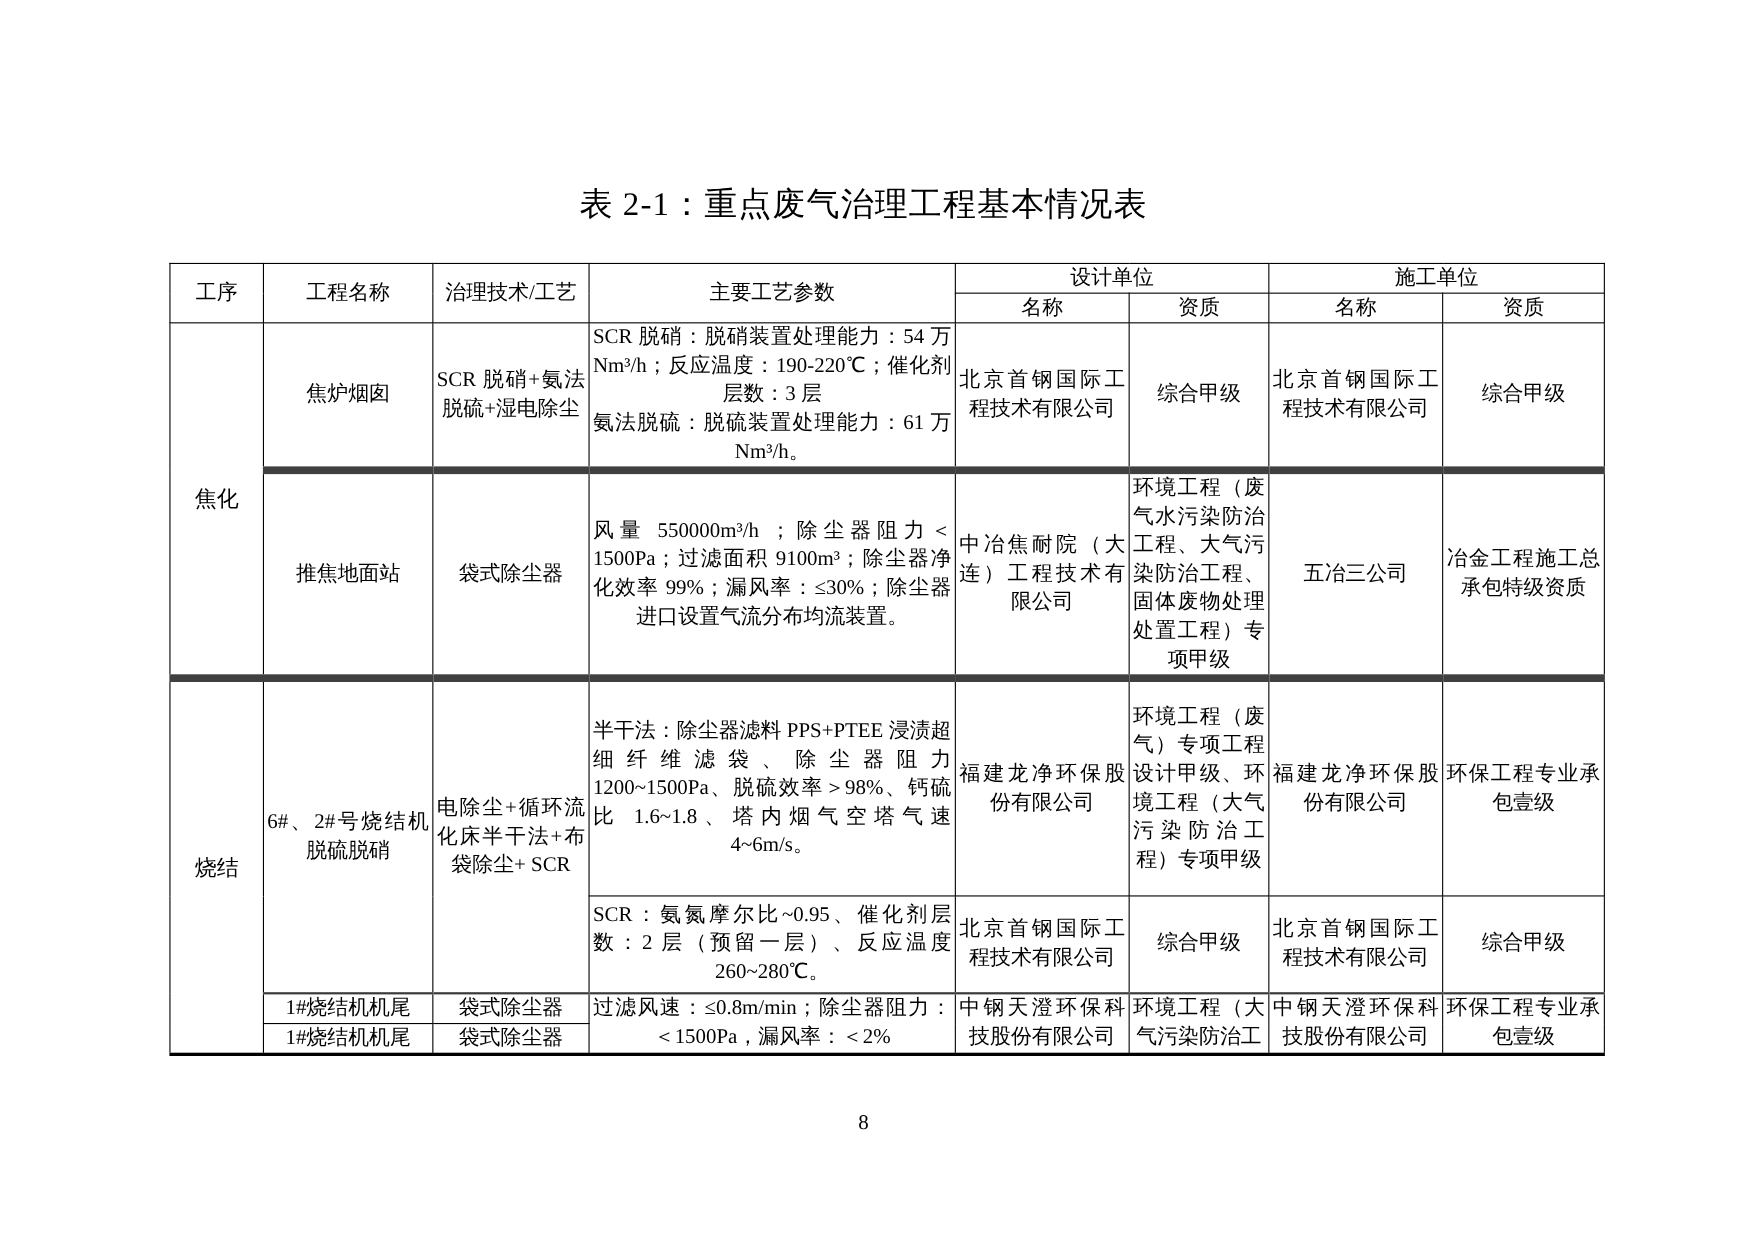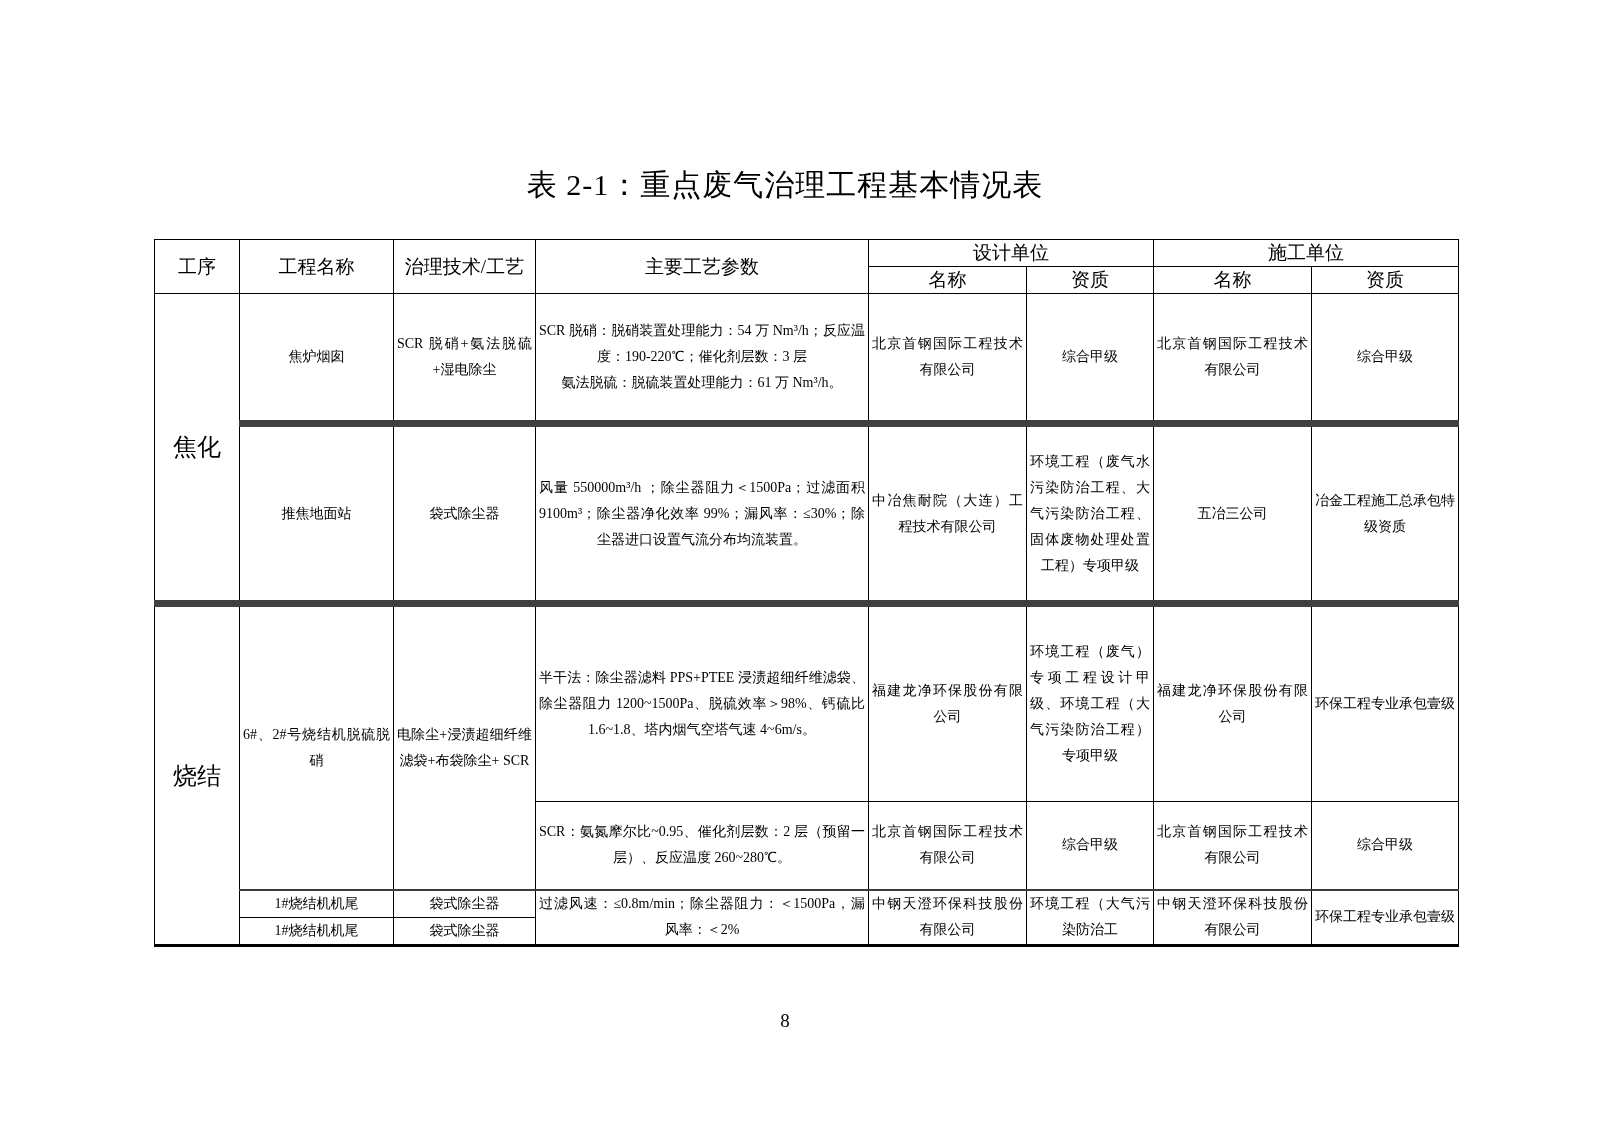--- a/index.html
+++ b/index.html
@@ -19,42 +19,42 @@
 
   table.main {
     position:absolute; top:239px; left:133px; width:1304px;
     border-collapse:collapse; table-layout:fixed;
     border:1px solid #000;
     border-bottom:3px solid #000;
     margin-left:21px;
   }
   td {
     border:1px solid #000;
-    font-size:14px; line-height:26px;
+    font-size:19px; line-height:26px;
     text-align:center; vertical-align:middle;
     padding:0 3px;
     overflow:hidden;
   }
   tr.h1 td, tr.h2 td { font-size:19px; }
   tr.h1 { height:24px; }
   tr.h2 { height:23px; }
   tr.r1 { height:130px; }
   tr.r2 { height:180px; }
   tr.r3 { height:198px; }
   tr.r4 { height:88px; }
   tr.r5 { height:28px; }
   tr.r6 { height:27px; }
 
   .jc { text-align:justify; text-align-last:center; }
   .jc div { text-align:justify; text-align-last:center; }
 
   tr.sep-gray > td { border-top:7px solid #404040; }
   tr.sep-dark > td { border-top:2px solid #3a3a3a; }
 
-  .section-cell { font-size:24px; }
+  .section-cell { font-size:20px; }
 
   .page-number {
     position:absolute; top:1010px; left:133px; width:1304px;
     text-align:center; font-size:19px;
   }
 </style>
 </head>
 <body>
 
 <div class="sheet">
@@ -110,21 +110,21 @@
       <td class="jc">风量 550000m³/h ；除尘器阻力＜1500Pa；过滤面积 9100m³；除尘器净化效率 99%；漏风率：≤30%；除尘器进口设置气流分布均流装置。</td>
       <td class="jc">中冶焦耐院（大连）工程技术有限公司</td>
       <td class="jc">环境工程（废气水污染防治工程、大气污染防治工程、固体废物处理处置工程）专项甲级</td>
       <td>五冶三公司</td>
       <td class="jc">冶金工程施工总承包特级资质</td>
     </tr>
 
     <tr class="r3 sep-gray">
       <td rowspan="4" class="section-cell">烧结</td>
       <td rowspan="2" class="jc">6#、2#号烧结机脱硫脱硝</td>
-      <td rowspan="2" class="jc">电除尘+浸渍超细纤维滤袋+布袋除尘+ SCR</td>
+      <td rowspan="2" class="jc">电除尘+循环流化床半干法+布袋除尘+ SCR</td>
       <td class="jc">半干法：除尘器滤料 PPS+PTEE 浸渍超细纤维滤袋、除尘器阻力 1200~1500Pa、脱硫效率＞98%、钙硫比 1.6~1.8、塔内烟气空塔气速 4~6m/s。</td>
       <td class="jc">福建龙净环保股份有限公司</td>
       <td class="jc">环境工程（废气）专项工程设计甲级、环境工程（大气污染防治工程）专项甲级</td>
       <td class="jc">福建龙净环保股份有限公司</td>
       <td class="jc">环保工程专业承包壹级</td>
     </tr>
 
     <tr class="r4">
       <td class="jc">SCR：氨氮摩尔比~0.95、催化剂层数：2 层（预留一层）、反应温度 260~280℃。</td>
       <td class="jc">北京首钢国际工程技术有限公司</td>

